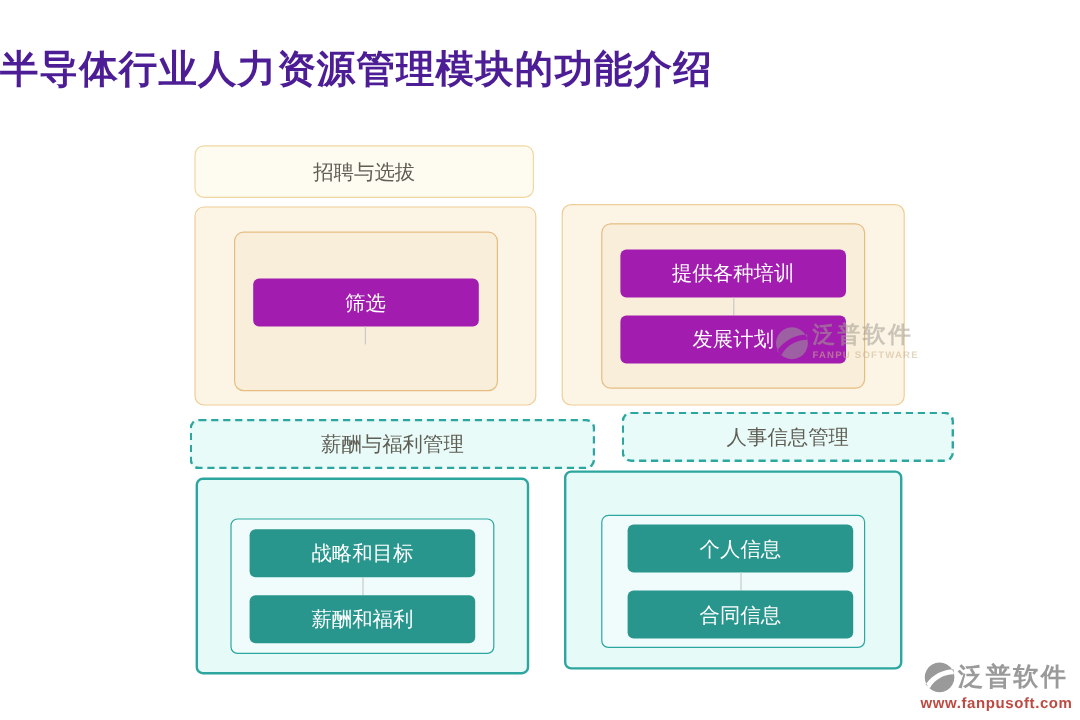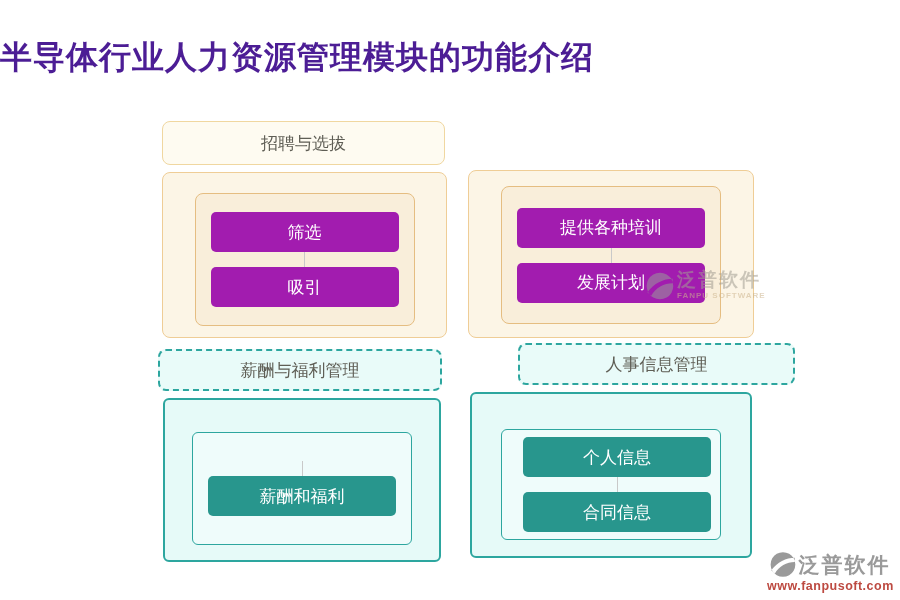--- a/index.html
+++ b/index.html
@@ -37,21 +37,21 @@
   .o-node{background:#a21caf;}
   .t-node{background:#28968d;}
   .connector{width:1px;height:15px;background:#c9c9c9;flex:none;}
   
   .s1-hdr{left:162px;top:121px;width:283px;height:44px;}
   .s1-outer{left:162px;top:172px;width:285px;height:166px;}
   .s1-inner{top:20px;height:133px;}
   .s2-hdr{left:470px;top:118px;width:283px;height:43px;}
   .s2-outer{left:468px;top:170px;width:286px;height:168px;}
   .s2-inner{top:15px;height:138px;}
-  .s3-hdr{left:158px;top:349px;width:284px;height:42px;}
+  .s3-hdr{left:158px;top:349px;width:338px;height:42px;}
   .s3-outer{left:163px;top:398px;width:278px;height:164px;}
   .s3-inner{top:32px;height:113px;}
   .s4-hdr{left:470px;top:343px;width:277px;height:42px;margin-left:48px;}
   .s4-outer{left:470px;top:392px;width:282px;height:166px;}
   .s4-inner{top:35px;height:111px;padding-left:12px;}
   
   .wm{position:absolute;display:flex;align-items:center;}
   .wm-logo{display:inline-block;color:#9a9a9a;flex:none;}
   .wm-logo svg{display:block;width:100%;height:100%;}
   .wm-center{left:646px;top:268px;opacity:.55;z-index:5;}
@@ -73,37 +73,37 @@
 
   <div class="title">半导体行业人力资源管理模块的功能介绍</div>
 
   <div class="hdr o-hdr s1-hdr">
     <span>招聘与选拔</span>
   </div>
   <div class="outer o-outer s1-outer">
     <div class="inner o-inner s1-inner">
       <div class="node o-node">筛选</div>
       <div class="connector"></div>
-      <div class="node o-node">吸引</div>
     </div>
   </div>
 
   <div class="outer o-outer s2-outer">
     <div class="inner o-inner s2-inner">
       <div class="node o-node">提供各种培训</div>
       <div class="connector"></div>
       <div class="node o-node">发展计划</div>
     </div>
   </div>
 
   <div class="hdr t-hdr s3-hdr">
     <span>薪酬与福利管理</span>
   </div>
   <div class="outer t-outer s3-outer">
     <div class="inner t-inner s3-inner">
+      <div class="node t-node">战略和目标</div>
       <div class="connector"></div>
       <div class="node t-node">薪酬和福利</div>
     </div>
   </div>
 
   <div class="hdr t-hdr s4-hdr">
     <span>人事信息管理</span>
   </div>
   <div class="outer t-outer s4-outer">
     <div class="inner t-inner s4-inner">

